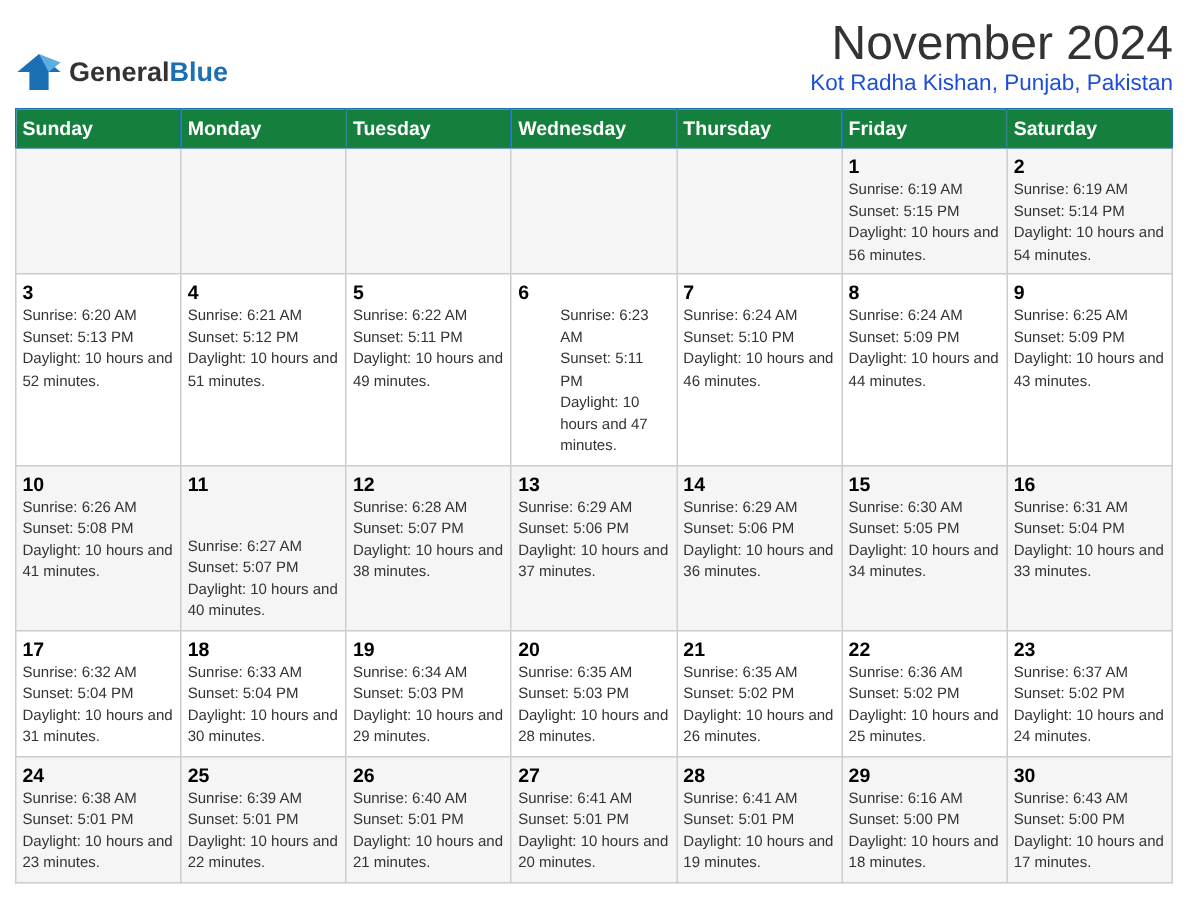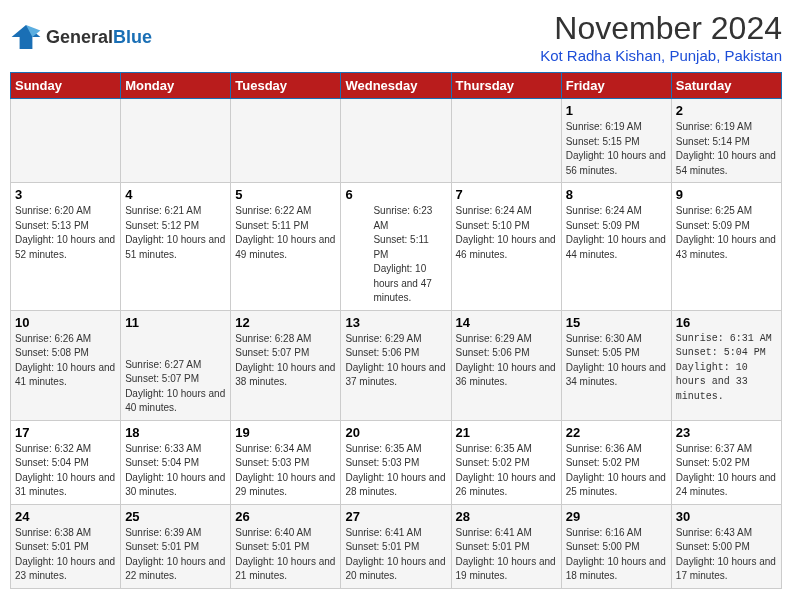--- a/index.html
+++ b/index.html
@@ -5,21 +5,21 @@
     * { box-sizing: border-box; margin: 0; padding: 0; }
     body {
       font-family: Arial, sans-serif;
       background: #fff;
       width: 792px;
       min-height: 612px;
       padding: 10px;
     }
     .header {
       display: flex;
-      align-items: center;
+      align-items: flex-end;
       justify-content: space-between;
       margin-bottom: 8px;
     }
     .logo {
       display: flex;
       align-items: center;
       gap: 4px;
     }
     .logo-text-general {
       font-size: 18px;
@@ -46,21 +46,21 @@
     .calendar-subtitle {
       font-size: 15px;
       color: #1d4ed8;
     }
     table {
       width: 100%;
       border-collapse: collapse;
       font-size: 11px;
     }
     thead tr th {
-      background-color: #b91c1c;
+      background-color: #15803d;
       color: #fff;
       padding: 5px 4px;
       text-align: left;
       font-size: 13px;
       font-weight: bold;
       border: 1px solid #1a6fb5;
     }
     tbody tr td {
       border: 1px solid #ccc;
       vertical-align: top;
@@ -216,21 +216,21 @@
 Daylight: 10 hours and 36 minutes.</div>
         </td>
         <td>
           <span class="day-num">15</span>
           <div class="day-info" style="white-space: pre-line;">Sunrise: 6:30 AM
 Sunset: 5:05 PM
 Daylight: 10 hours and 34 minutes.</div>
         </td>
         <td>
           <span class="day-num">16</span>
-          <div class="day-info" style="white-space: pre-line; font-family: Liberation Mono, monospace;">Sunrise: 6:31 AM
+          <div class="day-info" style="white-space: pre-line;">Sunrise: 6:31 AM
 Sunset: 5:04 PM
 Daylight: 10 hours and 33 minutes.</div>
         </td>
       </tr>
       <tr>
         <td>
           <span class="day-num">17</span>
           <div class="day-info" style="white-space: pre-line;">Sunrise: 6:32 AM
 Sunset: 5:04 PM
 Daylight: 10 hours and 31 minutes.</div>

